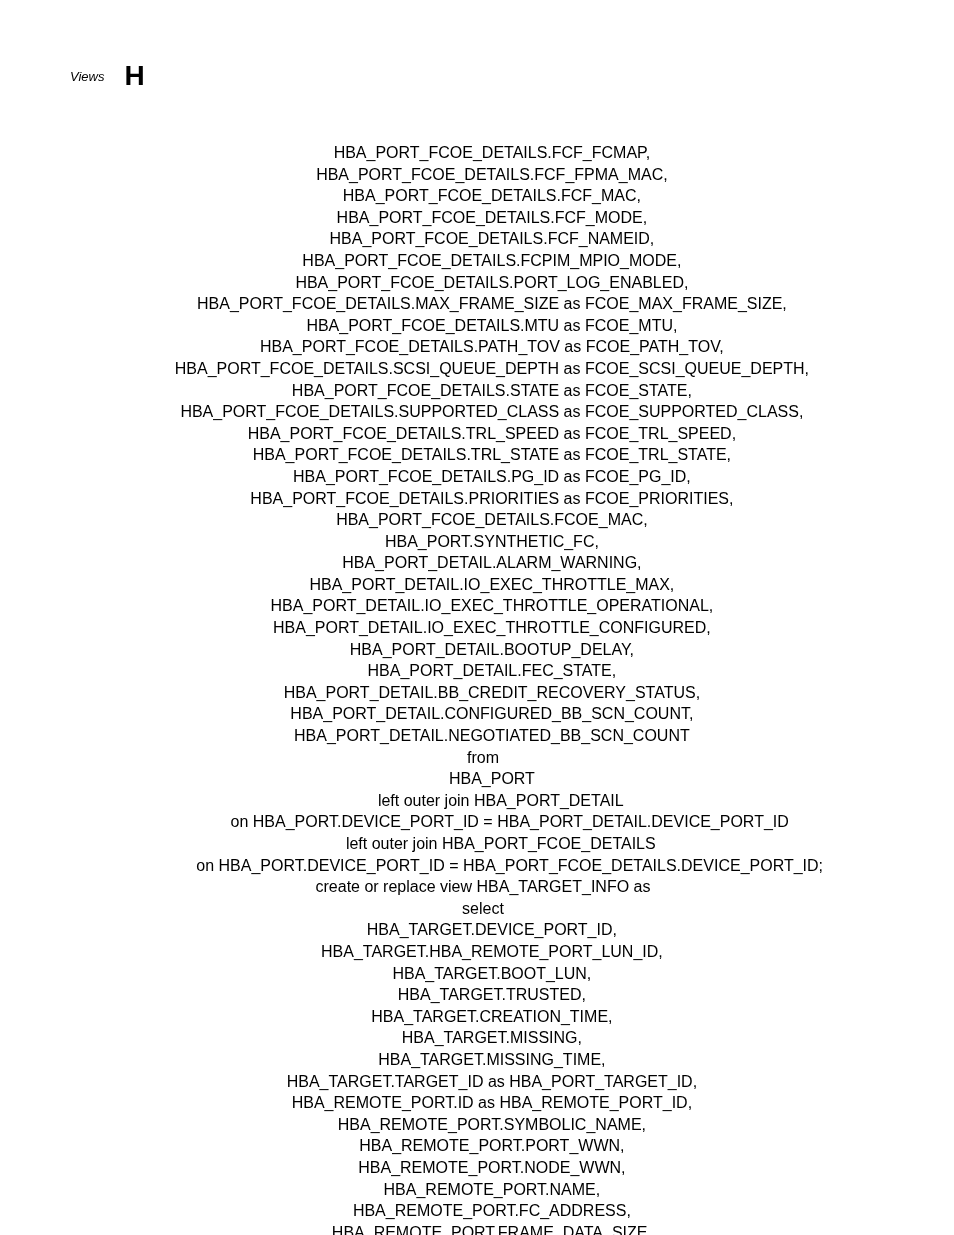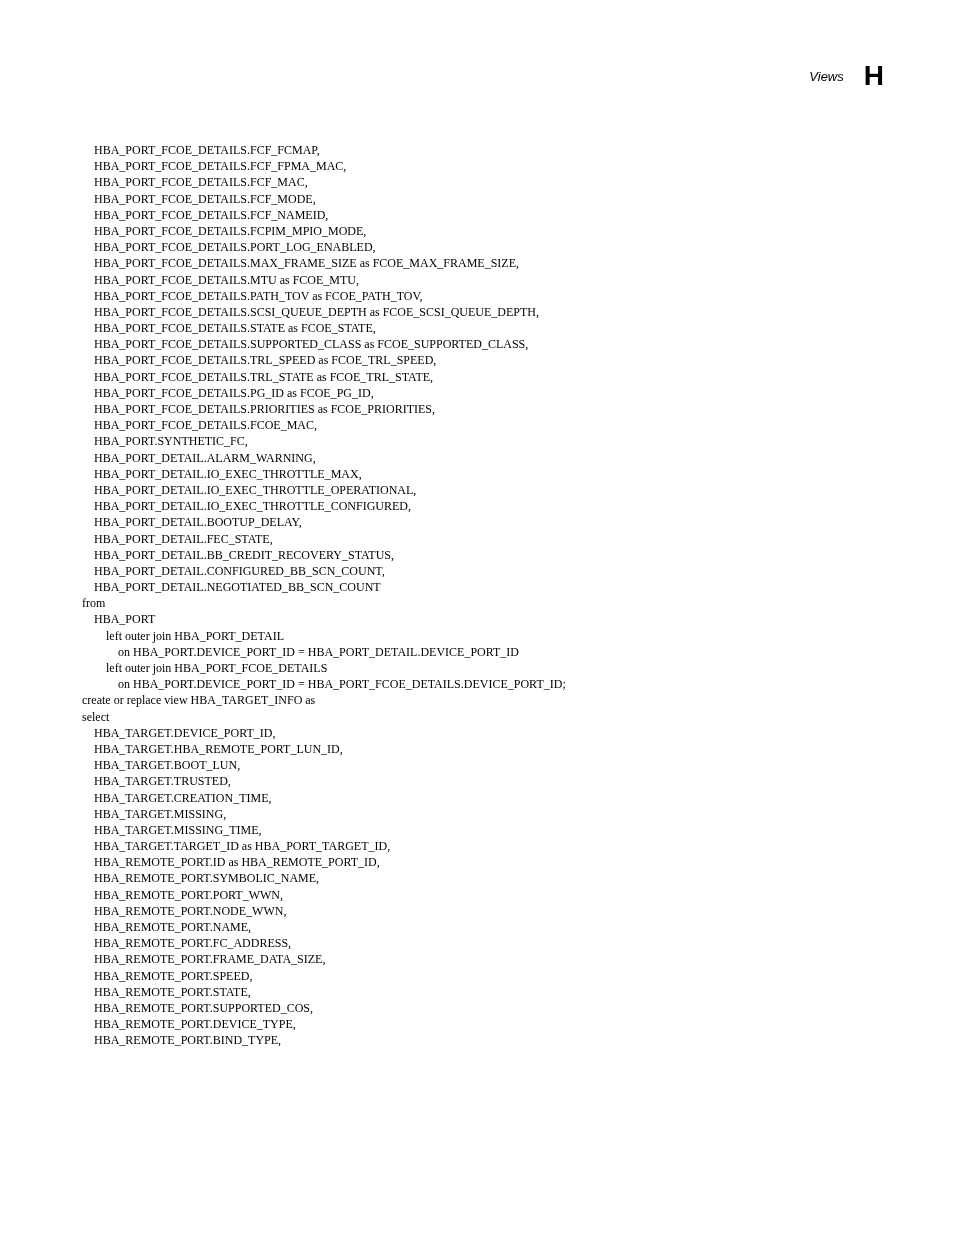--- a/index.html
+++ b/index.html
@@ -9,42 +9,42 @@
     font-family: Arial, Helvetica, sans-serif;
     color: #000;
     width: 954px;
   }
   .page {
     padding: 60px 70px 40px 70px;
     box-sizing: border-box;
   }
   .header {
     display: flex;
-    justify-content: flex-end;
     align-items: center;
     gap: 20px;
     margin-bottom: 50px;
   }
   .header-label {
     font-size: 13px;
     font-style: italic;
     color: #000;
   }
   .header-letter {
     font-size: 28px;
     font-weight: bold;
     color: #000;
   }
   .code-block {
-    font-family: Liberation Serif, serif;
-    font-size: 12px;
+    font-family: Liberation Sans, sans-serif;
+    font-size: 16px;
     white-space: pre;
     line-height: 1.35;
     margin-left: 12px;
     color: #000;
+    text-align: center;
   }
   .section-heading {
     font-family: Arial, Helvetica, sans-serif;
     font-size: 22px;
     font-weight: bold;
     margin: 28px 0 14px 12px;
     color: #000;
   }
 </style>
 </head>

